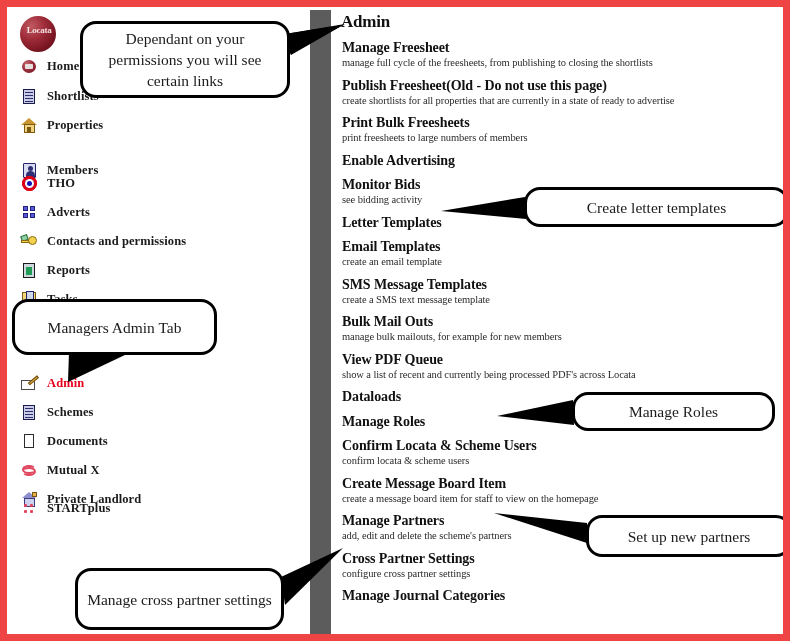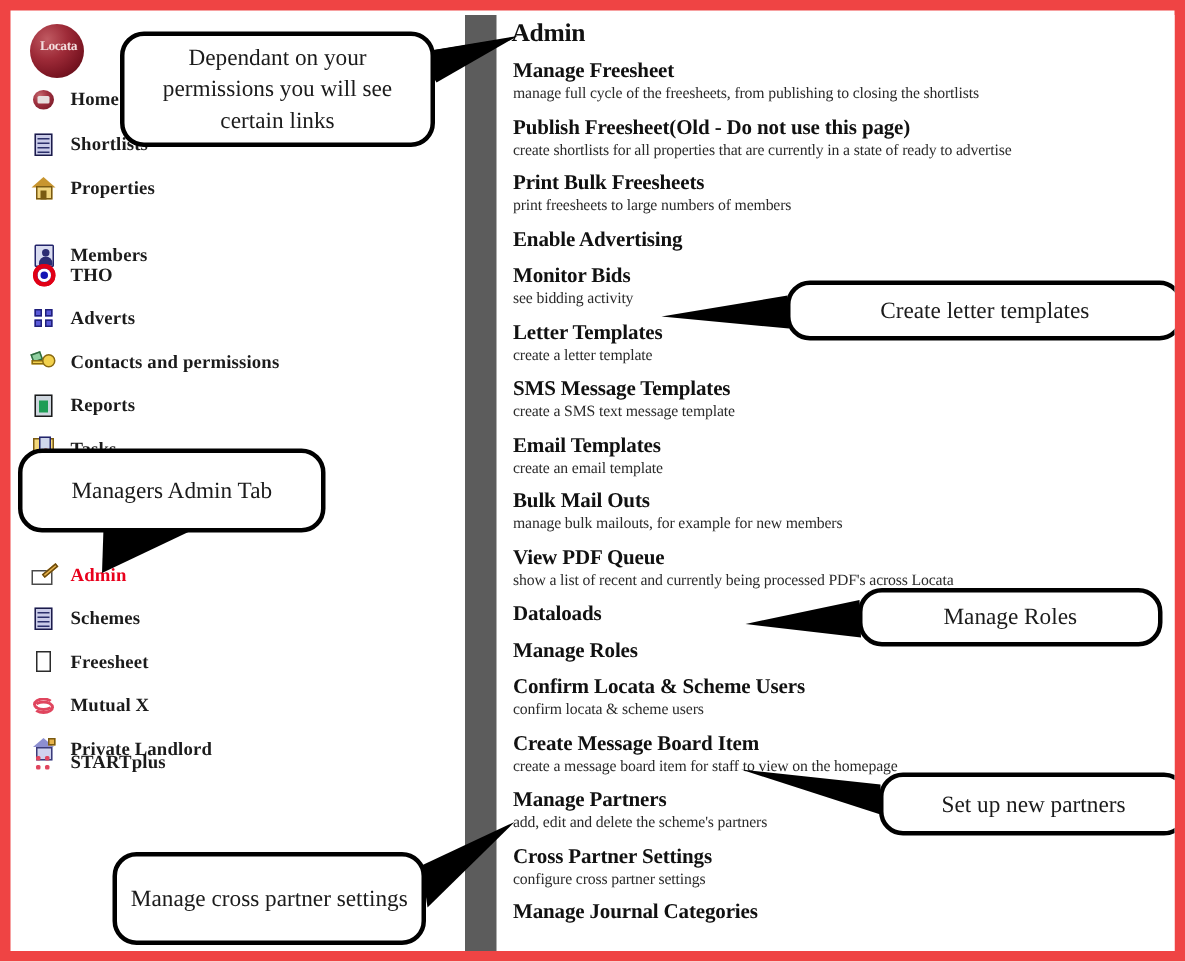--- a/index.html
+++ b/index.html
@@ -432,21 +432,21 @@
             <i></i>
           </span>
         </span>
       <span class="nav-label">Schemes</span>
     </div>
 
     <div class="nav-item" style="top:420px">
       <span class="nav-ico">
           <span class="ic-doc"></span>
         </span>
-      <span class="nav-label">Freesheet</span>
+      <span class="nav-label">Documents</span>
     </div>
 
     <div class="nav-item" style="top:449px">
       <span class="nav-ico">
           <span class="ic-mutual">
             <span class="a"></span>
             <span class="b"></span>
           </span>
         </span>
       <span class="nav-label">Mutual X</span>
@@ -479,23 +479,23 @@
   <div id="divider"></div>
 
   <div id="main">
     <div id="page-title">Admin</div>
     <div id="link-list">
         <div class="link-block"><div class="link-title">Manage Freesheet</div><div class="link-desc">manage full cycle of the freesheets, from publishing to closing the shortlists</div></div>
         <div class="link-block"><div class="link-title">Publish Freesheet(Old - Do not use this page)</div><div class="link-desc">create shortlists for all properties that are currently in a state of ready to advertise</div></div>
         <div class="link-block"><div class="link-title">Print Bulk Freesheets</div><div class="link-desc">print freesheets to large numbers of members</div></div>
         <div class="link-block"><div class="link-title">Enable Advertising</div></div>
         <div class="link-block"><div class="link-title">Monitor Bids</div><div class="link-desc">see bidding activity</div></div>
-        <div class="link-block"><div class="link-title">Letter Templates</div><div class="link-desc">create a letter template</div></div>
+        <div class="link-block"><div class="link-title">Letter Templates</div></div>
+        <div class="link-block"><div class="link-title">Email Templates</div><div class="link-desc">create an email template</div></div>
         <div class="link-block"><div class="link-title">SMS Message Templates</div><div class="link-desc">create a SMS text message template</div></div>
-        <div class="link-block"><div class="link-title">Email Templates</div><div class="link-desc">create an email template</div></div>
         <div class="link-block"><div class="link-title">Bulk Mail Outs</div><div class="link-desc">manage bulk mailouts, for example for new members</div></div>
         <div class="link-block"><div class="link-title">View PDF Queue</div><div class="link-desc">show a list of recent and currently being processed PDF's across Locata</div></div>
         <div class="link-block"><div class="link-title">Dataloads</div></div>
         <div class="link-block"><div class="link-title">Manage Roles</div></div>
         <div class="link-block"><div class="link-title">Confirm Locata &amp; Scheme Users</div><div class="link-desc">confirm locata &amp; scheme users</div></div>
         <div class="link-block"><div class="link-title">Create Message Board Item</div><div class="link-desc">create a message board item for staff to view on the homepage</div></div>
         <div class="link-block"><div class="link-title">Manage Partners</div><div class="link-desc">add, edit and delete the scheme's partners</div></div>
         <div class="link-block"><div class="link-title">Cross Partner Settings</div><div class="link-desc">configure cross partner settings</div></div>
         <div class="link-block"><div class="link-title">Manage Journal Categories</div></div>
       </div>

